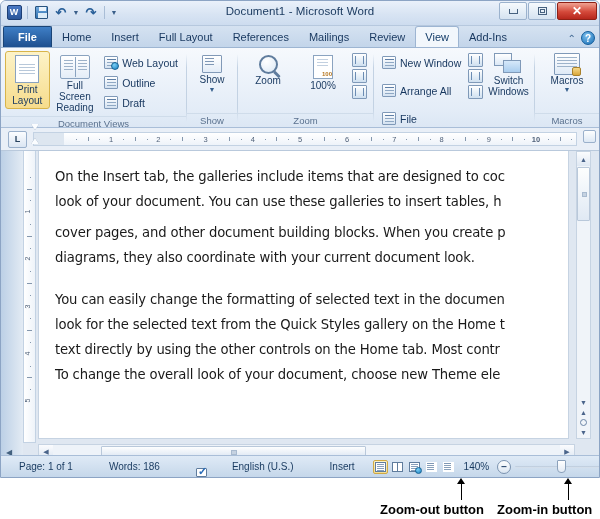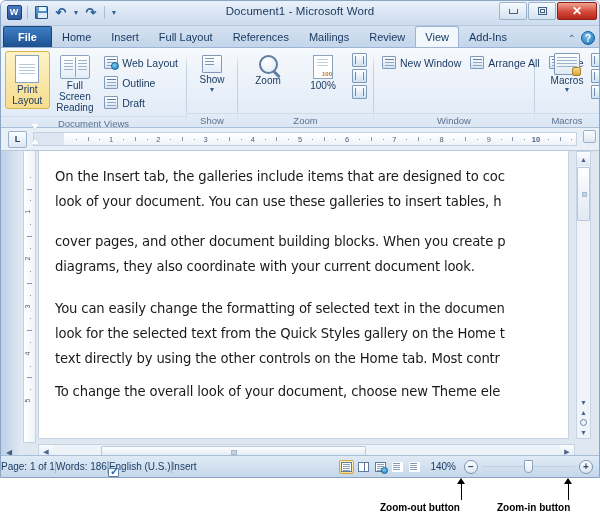--- a/index.html
+++ b/index.html
@@ -245,21 +245,21 @@
   .hthumb{position:absolute;left:62px;width:265px;height:12px;background:linear-gradient(#fdfefe,#dde7f3);border:1px solid #b9c8da;box-sizing:border-box;border-radius:1px;}
   .hthumb:after{content:"";position:absolute;left:50%;top:3px;margin-left:-3px;width:6px;height:5px;background:#c5d2e1;border:1px solid #a8bacf;box-sizing:border-box;}
 
   
   .status{
     position:absolute;left:0;right:0;bottom:0;height:21px;
     background:linear-gradient(#dfeaf6,#c5d7ea);
     border-top:1px solid #a9bed8;
     display:flex;align-items:center;font-size:10px;color:#17395f;
   }
-  .st-item{padding:0 0;white-space:nowrap;}
+  .st-item{padding:0 18px;white-space:nowrap;}
   .st-sep{width:1px;height:12px;background:#9fb5cf;}
   .proof{
     width:14px;height:12px;position:relative;
   }
   .proof:before{content:"";position:absolute;left:0;top:1px;width:11px;height:9px;border:1px solid #5f7c9d;border-radius:1px;background:#fff;box-sizing:border-box;}
   .proof:after{content:"✓";position:absolute;left:2px;top:-2px;font-size:11px;color:#2b6cb8;font-weight:bold;}
   .right-status{margin-left:auto;display:flex;align-items:center;gap:4px;padding-right:6px;}
   .viewbtns{display:flex;align-items:center;gap:2px;}
   .vbtn{
     width:15px;height:14px;border:1px solid transparent;border-radius:2px;
@@ -281,21 +281,21 @@
   .slider .track{position:absolute;left:0;right:0;top:6px;height:2px;background:linear-gradient(#b9c8da,#dce6f1);border-radius:1px;}
   .slider .tick{position:absolute;left:50%;top:3px;width:1px;height:8px;background:#a8bacf;}
   .slider .knob{
     position:absolute;left:42px;width:9px;height:13px;
     background:linear-gradient(#ffffff,#e2eaf4);border:1px solid #8ba1bb;box-sizing:border-box;
     border-radius:1px 1px 4px 4px;
   }
 
   
   .annots{position:relative;width:600px;height:41px;background:#fff;}
-  .ann-label{position:absolute;font-size:10px;font-weight:bold;color:#000;white-space:nowrap;}
+  .ann-label{position:absolute;font-size:13px;font-weight:bold;color:#000;white-space:nowrap;}
   .arrowline{position:absolute;width:1px;background:#000;}
   .arrowhead{position:absolute;width:0;height:0;border-left:4px solid transparent;border-right:4px solid transparent;border-bottom:6px solid #000;}
 </style>
 </head>
 <body>
 
 <div class="app">
 
   <div class="titlebar">
     <div class="qat">
@@ -425,21 +425,21 @@
           <div class="sq"></div>
           <div class="sq"></div>
         </div>
       </div>
       <div class="group-title">Zoom</div>
     </div>
     <div class="gsep"></div>
 
     <div class="group" style="width:160px">
       <div class="group-body">
-        <div style="display:flex;flex-direction:row;gap:1px;padding-top:2px;">
+        <div style="display:flex;flex-direction:column;gap:9px;padding-top:2px;">
           <div class="smallrow">
             <span class="sicon lines">
                 <i></i>
               </span>
             <span class="lbl">New Window</span>
           </div>
           <div class="smallrow">
             <span class="sicon lines">
                 <i></i>
               </span>
@@ -562,26 +562,26 @@
         <span class="vdash" style="top: 179.2px; left: 3px;"></span>
         <span class="vdot" style="top: 191px;"></span>
         <span class="vnum" style="top: 246px;">5</span>
         <span class="vdot" style="top: 214.6px;"></span>
         <span class="vdash" style="top: 226.4px; left: 3px;"></span>
         <span class="vdot" style="top: 238.2px;"></span>
       </div>
 
     <div class="page">
       <p class="ptop" style="margin-bottom:0">On the Insert tab, the galleries include items that are designed to coc</p>
-      <p style="margin-bottom:15px">look of your document. You can use these galleries to insert tables, h</p>
+      <p style="margin-bottom:6px">look of your document. You can use these galleries to insert tables, h</p>
       <p style="margin-bottom:0">cover pages, and other document building blocks. When you create p</p>
       <p>diagrams, they also coordinate with your current document look.</p>
       <p style="margin-bottom:0">You can easily change the formatting of selected text in the documen</p>
       <p style="margin-bottom:0">look for the selected text from the Quick Styles gallery on the Home t</p>
-      <p style="margin-bottom:8px">text directly by using the other controls on the Home tab. Most contr</p>
+      <p style="margin-bottom:0">text directly by using the other controls on the Home tab. Most contr</p>
       <p>To change the overall look of your document, choose new Theme ele</p>
     </div>
 
     <div class="vscroll">
       <div class="vsbtn">▲</div>
       <div class="vthumb"></div>
       <div class="browse">
         <span>▼</span>
         <span>▲</span>
         <span class="circ"></span>

